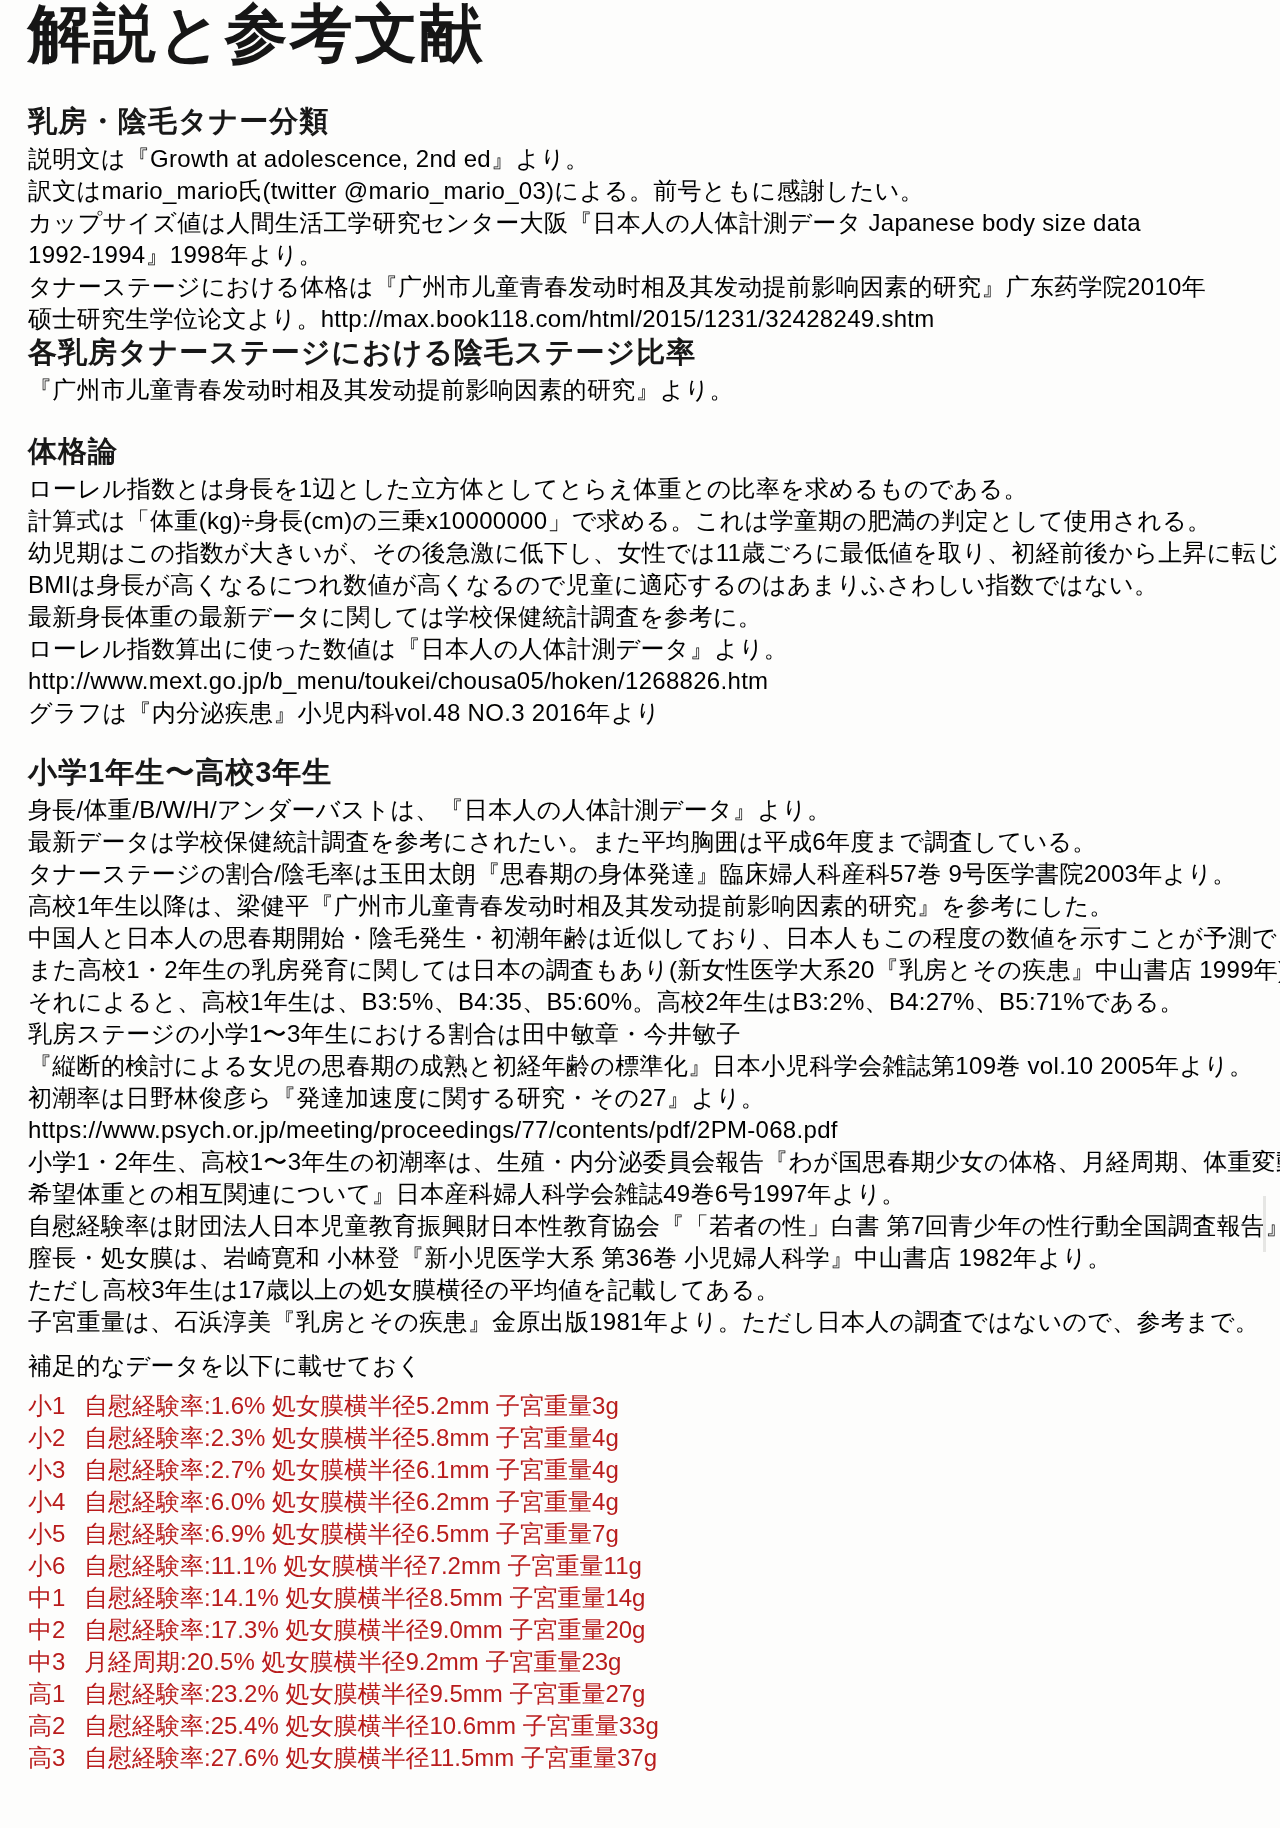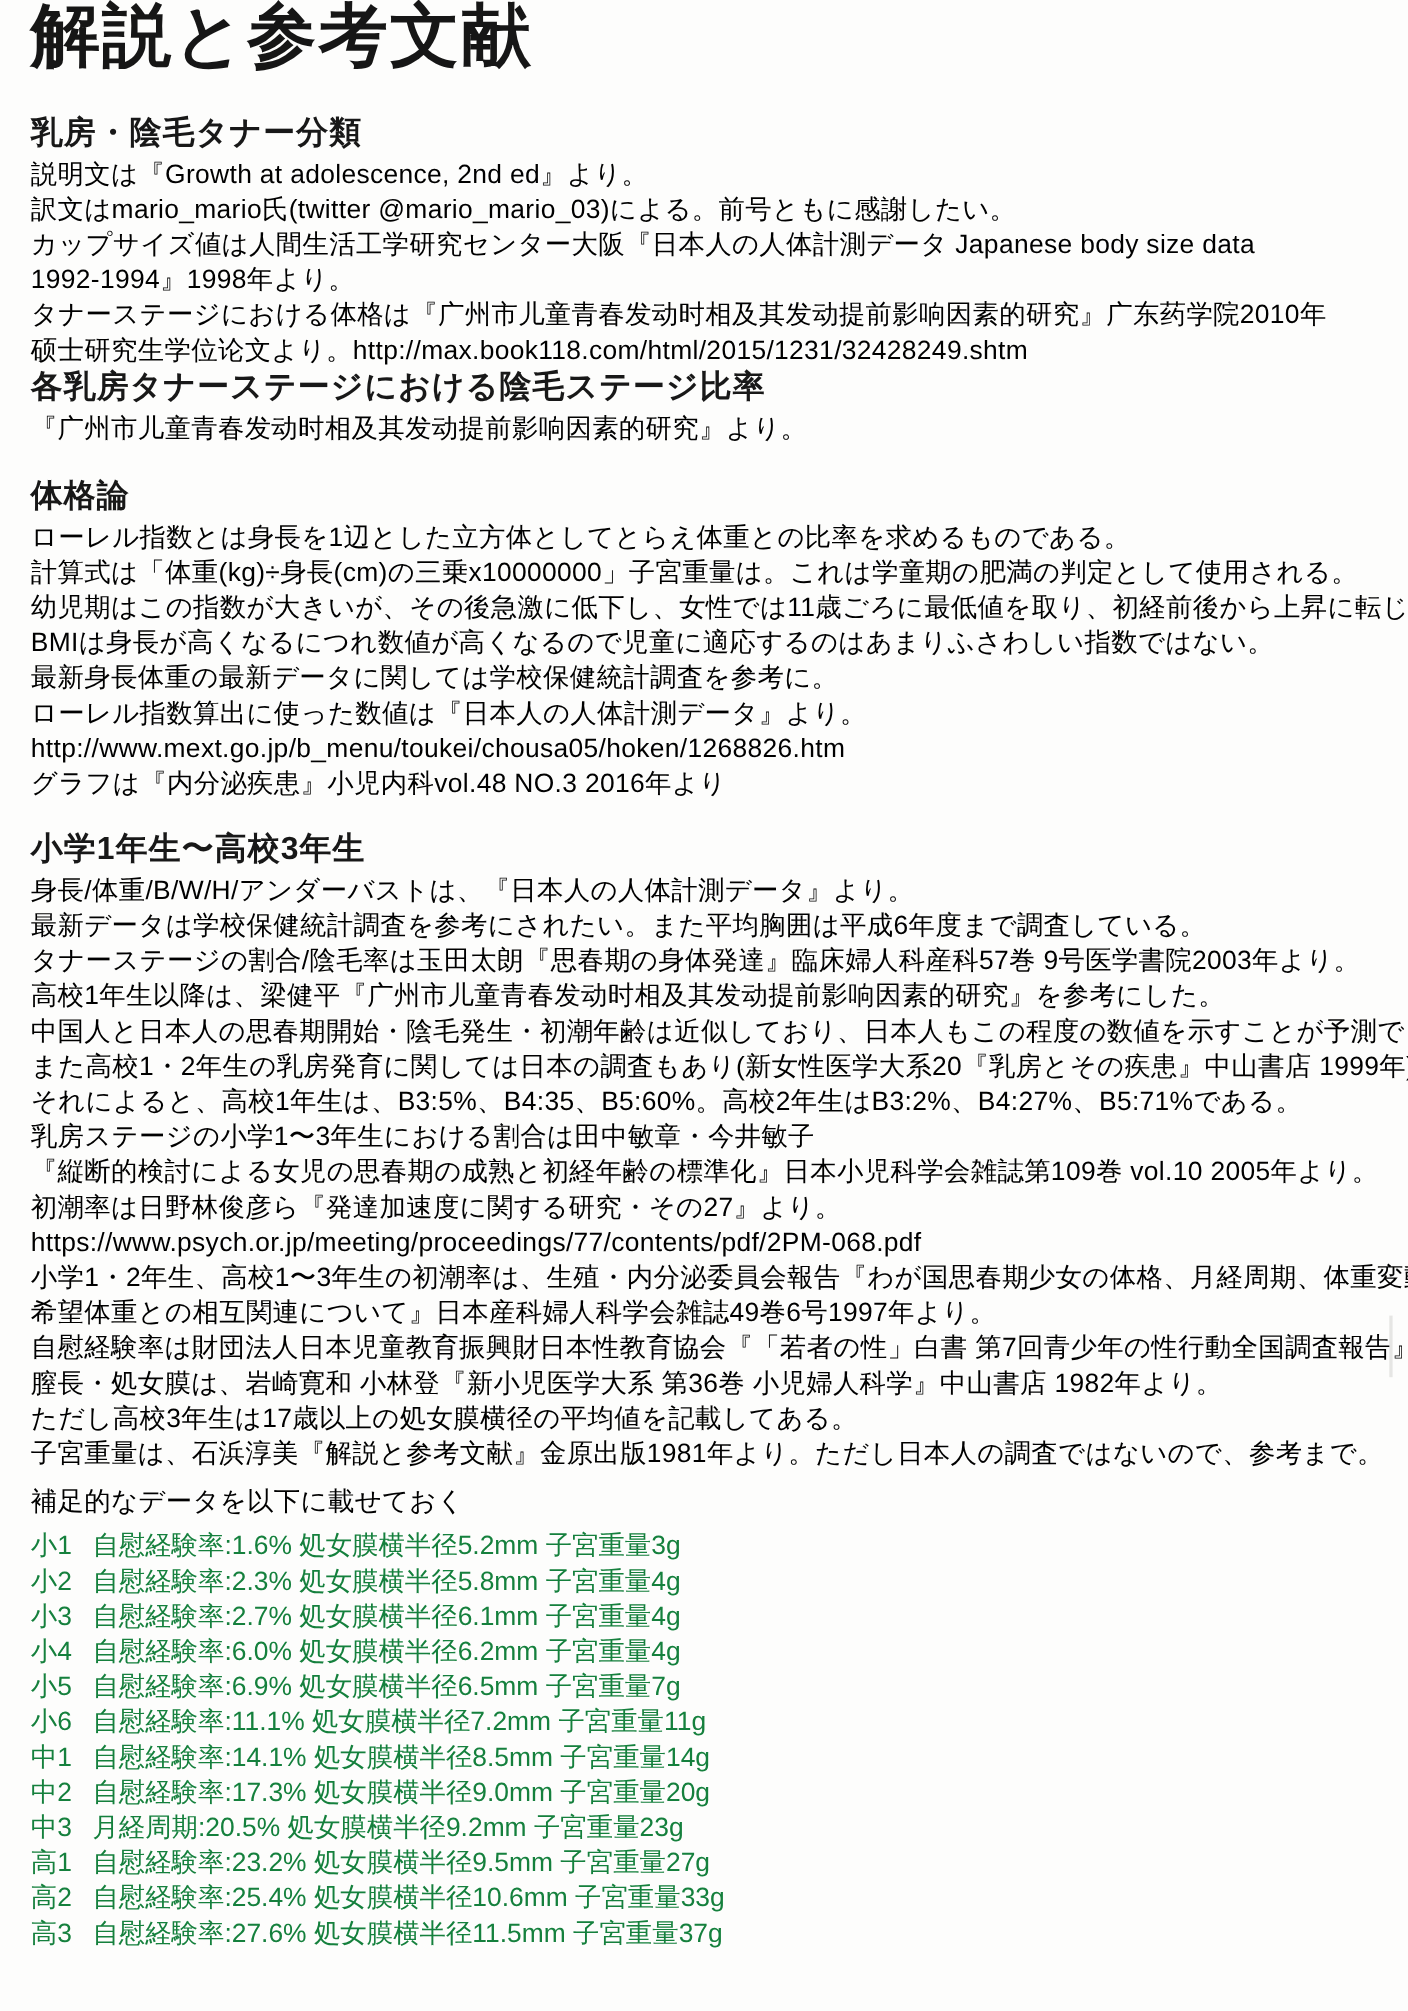--- a/index.html
+++ b/index.html
@@ -47,21 +47,21 @@
   .sec-1 { }
   .sec-2 { margin-bottom: 28px; }
   .sec-3 { margin-bottom: 26px; }
   .sec-4 { margin-bottom: 12px; }
   .supplement-intro { margin-bottom: 8px; }
   .data-row {
     display: flex;
     font-size: 24px;
     line-height: 32px;
     white-space: nowrap;
-    color: #15803d;
+    color: #b91c1c;
   }
   .data-row .grade {
     flex: 0 0 56px;
   }
   .scan-artifact {
     position: absolute;
     right: 14px;
     top: 1196px;
     width: 3px;
     height: 56px;
@@ -86,21 +86,21 @@
   </section>
 
   <section class="sec-2">
     <h2 class="section-heading">各乳房タナーステージにおける陰毛ステージ比率</h2>
     <div class="line">『广州市儿童青春发动时相及其发动提前影响因素的研究』より。</div>
   </section>
 
   <section class="sec-3">
     <h2 class="section-heading">体格論</h2>
     <div class="line">ローレル指数とは身長を1辺とした立方体としてとらえ体重との比率を求めるものである。</div>
-    <div class="line">計算式は「体重(kg)÷身長(cm)の三乗x10000000」子宮重量は。これは学童期の肥満の判定として使用される。</div>
+    <div class="line">計算式は「体重(kg)÷身長(cm)の三乗x10000000」で求める。これは学童期の肥満の判定として使用される。</div>
     <div class="line">幼児期はこの指数が大きいが、その後急激に低下し、女性では11歳ごろに最低値を取り、初経前後から上昇に転じる。</div>
     <div class="line">BMIは身長が高くなるにつれ数値が高くなるので児童に適応するのはあまりふさわしい指数ではない。</div>
     <div class="line">最新身長体重の最新データに関しては学校保健統計調査を参考に。</div>
     <div class="line">ローレル指数算出に使った数値は『日本人の人体計測データ』より。</div>
     <div class="line">http://www.mext.go.jp/b_menu/toukei/chousa05/hoken/1268826.htm</div>
     <div class="line">グラフは『内分泌疾患』小児内科vol.48 NO.3 2016年より</div>
   </section>
 
   <section class="sec-4">
     <h2 class="section-heading">小学1年生〜高校3年生</h2>
@@ -113,21 +113,21 @@
     <div class="line">それによると、高校1年生は、B3:5%、B4:35、B5:60%。高校2年生はB3:2%、B4:27%、B5:71%である。</div>
     <div class="line">乳房ステージの小学1〜3年生における割合は田中敏章・今井敏子</div>
     <div class="line">『縦断的検討による女児の思春期の成熟と初経年齢の標準化』日本小児科学会雑誌第109巻 vol.10 2005年より。</div>
     <div class="line">初潮率は日野林俊彦ら『発達加速度に関する研究・その27』より。</div>
     <div class="line">https://www.psych.or.jp/meeting/proceedings/77/contents/pdf/2PM-068.pdf</div>
     <div class="line">小学1・2年生、高校1〜3年生の初潮率は、生殖・内分泌委員会報告『わが国思春期少女の体格、月経周期、体重変動、</div>
     <div class="line">希望体重との相互関連について』日本産科婦人科学会雑誌49巻6号1997年より。</div>
     <div class="line">自慰経験率は財団法人日本児童教育振興財日本性教育協会『「若者の性」白書 第7回青少年の性行動全国調査報告』より。</div>
     <div class="line">膣長・処女膜は、岩崎寛和 小林登『新小児医学大系 第36巻 小児婦人科学』中山書店 1982年より。</div>
     <div class="line">ただし高校3年生は17歳以上の処女膜横径の平均値を記載してある。</div>
-    <div class="line">子宮重量は、石浜淳美『解説と参考文献』金原出版1981年より。ただし日本人の調査ではないので、参考まで。</div>
+    <div class="line">子宮重量は、石浜淳美『乳房とその疾患』金原出版1981年より。ただし日本人の調査ではないので、参考まで。</div>
   </section>
 
   <section>
     <div class="line supplement-intro">補足的なデータを以下に載せておく</div>
 
     <div class="data-row">
       <span class="grade">小1</span>
       <span>自慰経験率:1.6% 処女膜横半径5.2mm 子宮重量3g</span>
     </div>
     <div class="data-row">

